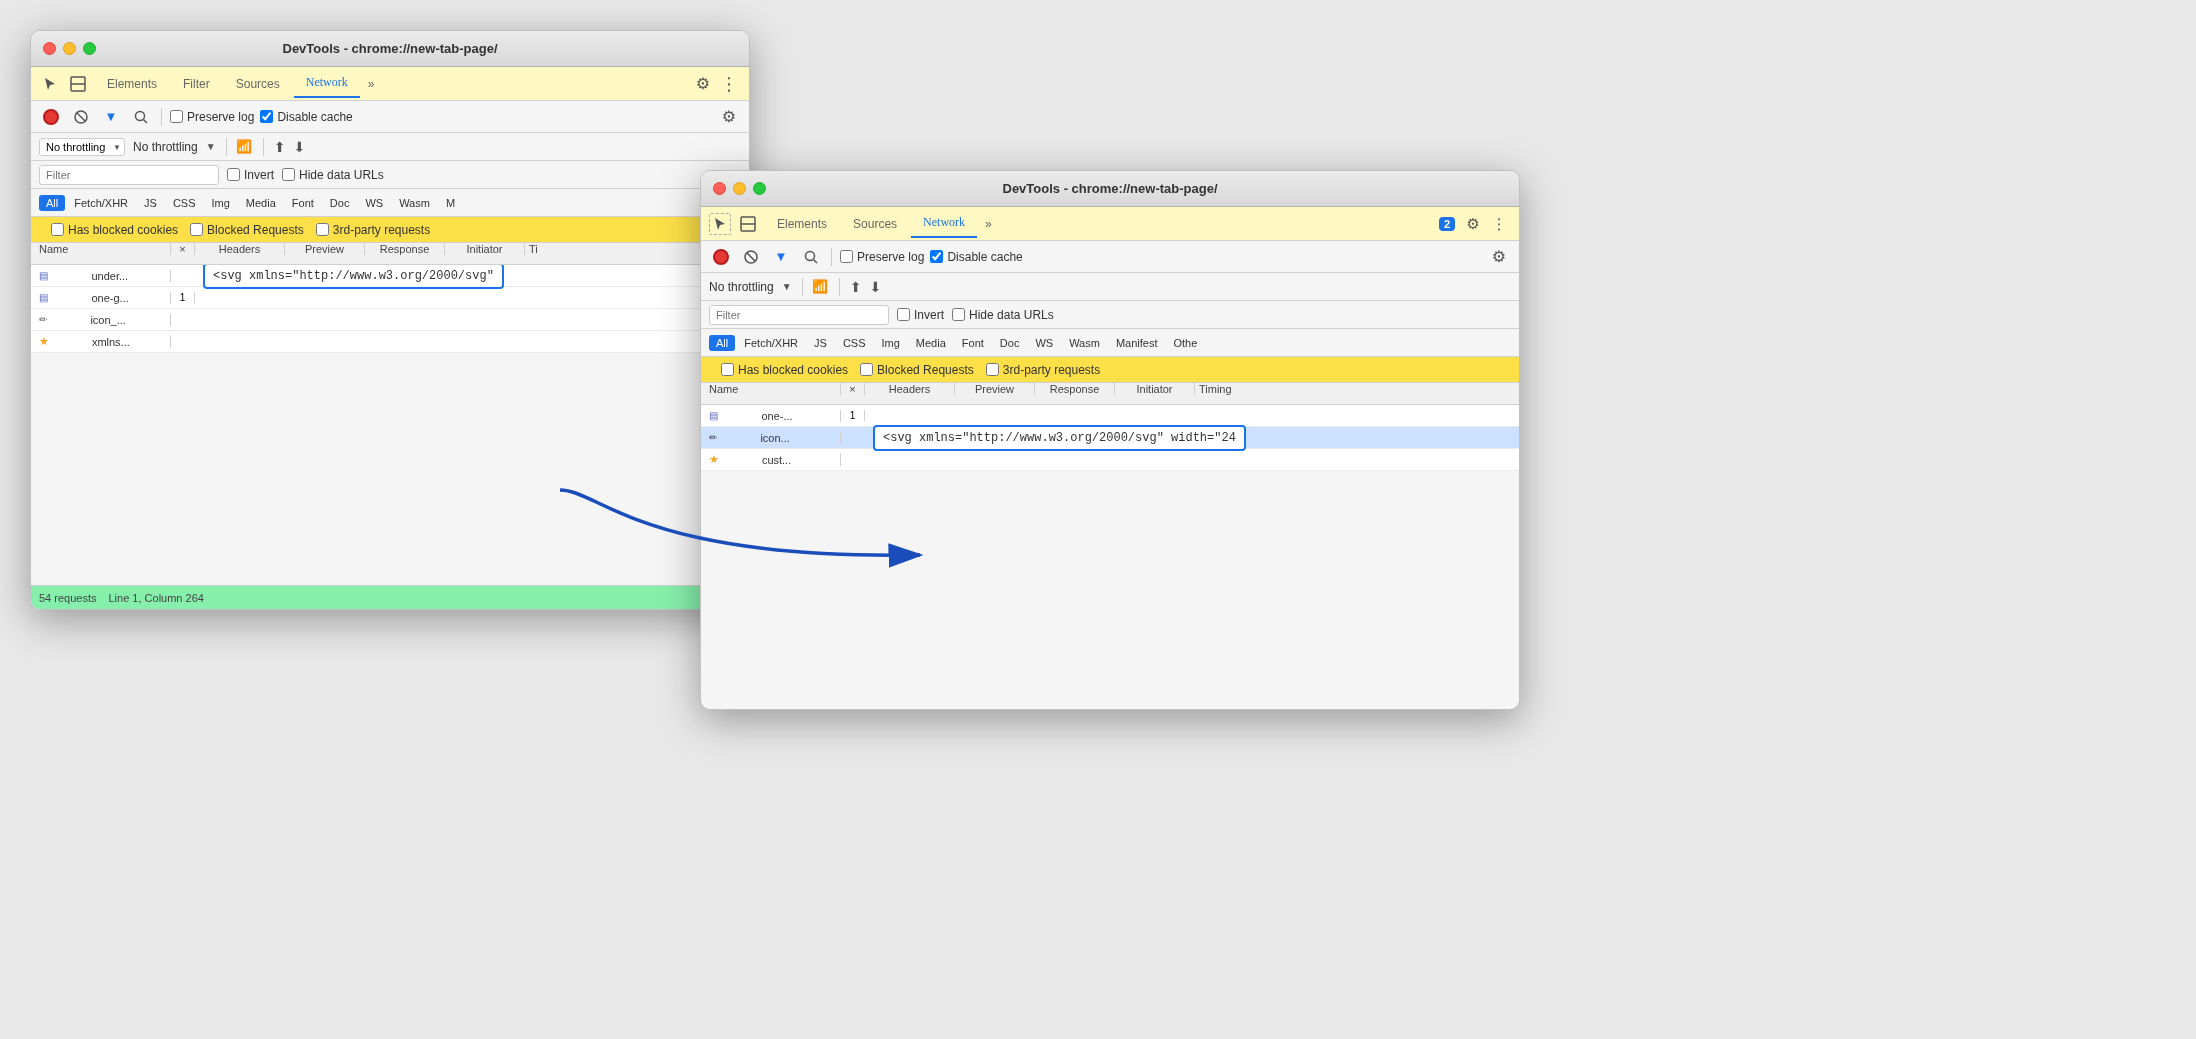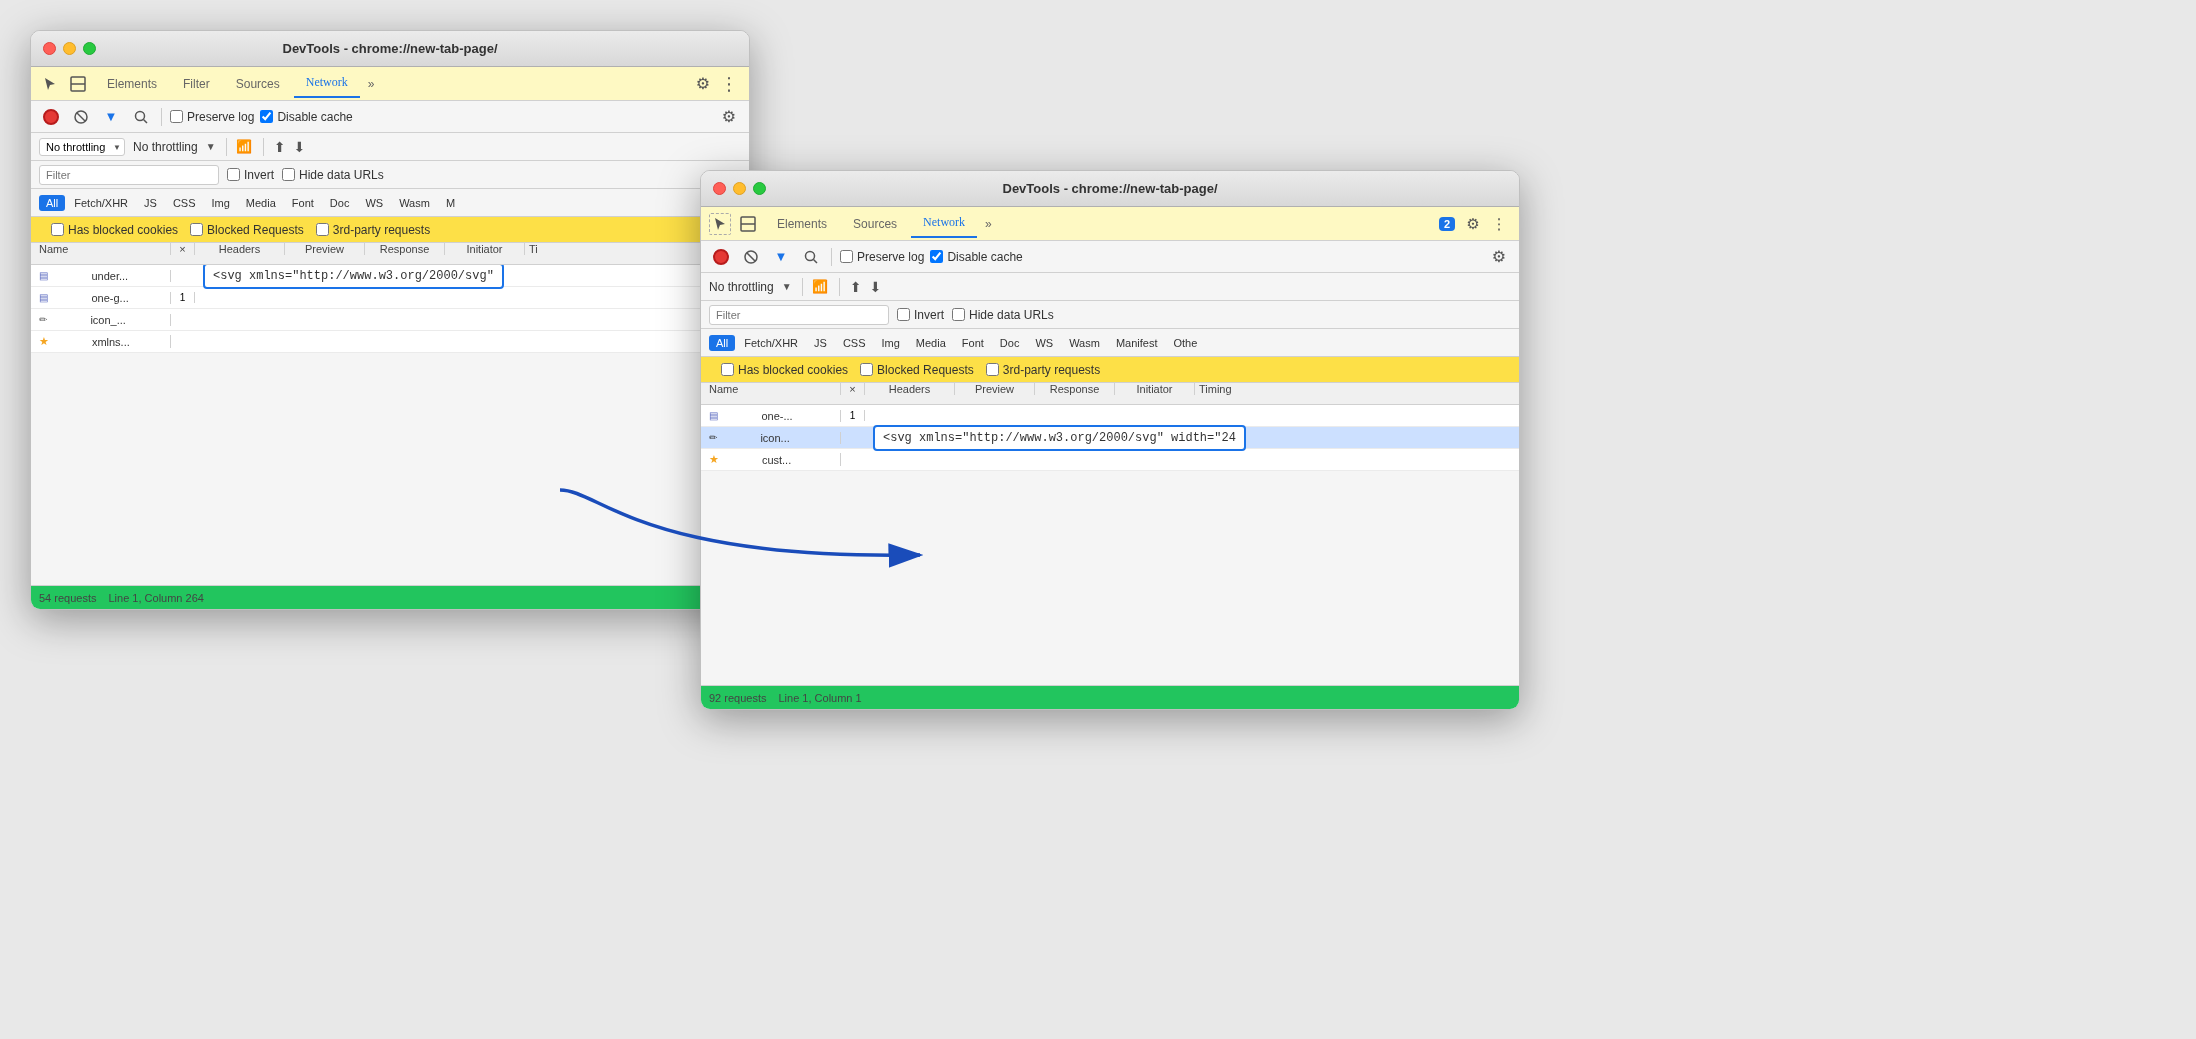--- a/index.html
+++ b/index.html
@@ -290,21 +290,21 @@
       background: white;
       font-family: 'Courier New', monospace;
       font-size: 12px;
       color: #333;
       display: inline-block;
       margin: 8px;
     }
 
     
     .status-bar {
-      background: #22c55e;
+      background: #86efac;
       height: 24px;
       border-top: 1px solid #d0d0d0;
       display: flex;
       align-items: center;
       padding: 0 8px;
       font-size: 11px;
       color: #444;
       gap: 12px;
     }
 
@@ -719,24 +719,20 @@
     <div class="table-row">
       <div class="col-name" style="display:flex;align-items:center;gap:3px;">
         <span style="color:#f5a623;font-size:11px;">★</span>
         <span class="row-name">cust...</span>
       </div>
       <span class="col-x"></span>
       <div style="flex:1;"></div>
     </div>
   </div>
 
-  <div class="status-bar" style="position:absolute;bottom:0;left:0;right:0;">
-    <span>92 requests</span>
-    <span>Line 1, Column 1</span>
-  </div>
 </div>
 
 <svg class="arrow-annotation" style="left:0;top:0;width:2196px;height:1039px;">
 
   <defs>
     <marker id="arrowhead" markerWidth="10" markerHeight="7" refX="9" refY="3.5" orient="auto">
       <polygon points="0 0, 10 3.5, 0 7" fill="#1a4cba"></polygon>
     </marker>
   </defs>
 

